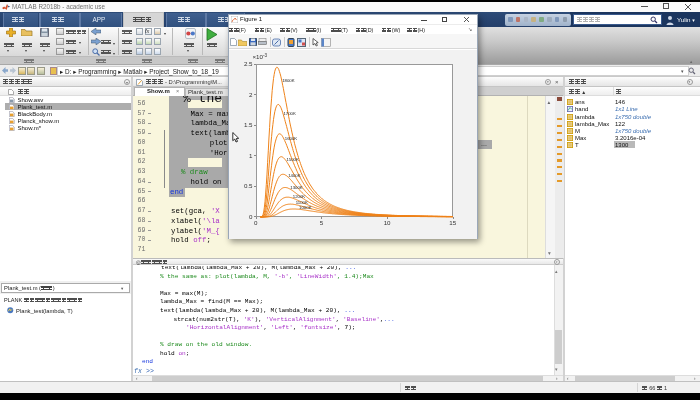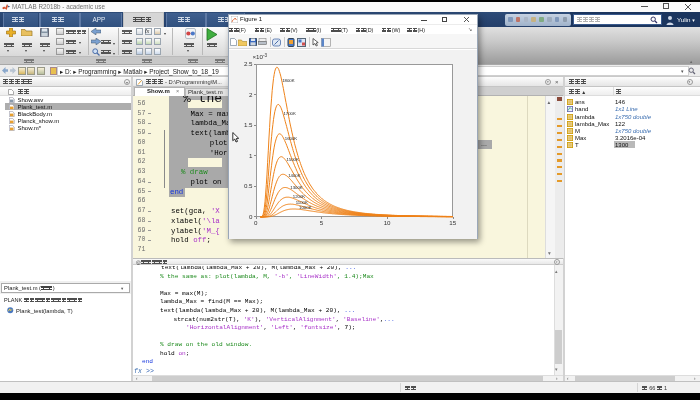--- a/index.html
+++ b/index.html
@@ -261,21 +261,21 @@
 <div class="ab mono" style="left:0;top:140.8px;width:12.5px;text-align:right;font-size:6.6px;color:#6e6e6e">70</div>
 <div class="ab" style="left:14.5px;top:144.60000000000002px;width:3.5px;height:1px;background:#999"></div>
 <div class="ab mono" style="left:0;top:150.55px;width:12.5px;text-align:right;font-size:6.6px;color:#6e6e6e">71</div>
 <div class="ab mono" style="left:50px;top:-4.099999999999994px;font-size:13px;color:#000;white-space:pre"><span style="color:#111">% the s</span></div>
 <div class="ab mono" style="left:57.5px;top:14.049999999999997px;font-size:7.4px;color:#000;white-space:pre"><span>Max = max</span></div>
 <div class="ab mono" style="left:57.5px;top:23.799999999999997px;font-size:7.4px;color:#000;white-space:pre"><span>lambda_Ma</span></div>
 <div class="ab mono" style="left:57.5px;top:33.55000000000001px;font-size:7.4px;color:#000;white-space:pre"><span>text(lamb</span></div>
 <div class="ab mono" style="left:76.80000000000001px;top:43.30000000000001px;font-size:7.4px;color:#000;white-space:pre"><span>plot</span></div>
 <div class="ab mono" style="left:76.80000000000001px;top:53.05000000000001px;font-size:7.4px;color:#000;white-space:pre"><span>'Hor</span></div>
 <div class="ab mono" style="left:48px;top:72.55000000000001px;font-size:7.4px;color:#000;white-space:pre"><span class="grn">% draw</span></div>
-<div class="ab mono" style="left:57.5px;top:82.30000000000001px;font-size:7.4px;color:#000;white-space:pre"><span>plot on</span></div>
+<div class="ab mono" style="left:57.5px;top:82.30000000000001px;font-size:7.4px;color:#000;white-space:pre"><span>hold on</span></div>
 <div class="ab mono" style="left:37px;top:92.05000000000001px;font-size:7.4px;color:#000;white-space:pre"><span class="blu">end</span></div>
 <div class="ab mono" style="left:38px;top:111.55000000000001px;font-size:7.4px;color:#000;white-space:pre"><span>set(gca, <span class="pur">'X</span></span></div>
 <div class="ab mono" style="left:38px;top:121.30000000000001px;font-size:7.4px;color:#000;white-space:pre"><span>xlabel(<span class="pur">'\la</span></span></div>
 <div class="ab mono" style="left:38px;top:131.05px;font-size:7.4px;color:#000;white-space:pre"><span>ylabel(<span class="pur">'M_{</span></span></div>
 <div class="ab mono" style="left:38px;top:140.8px;font-size:7.4px;color:#000;white-space:pre"><span>hold <span class="pur">off</span>;</span></div>
 <div class="ab" style="left:345px;top:0;width:67px;height:162.5px;background:#f9f6dd"></div>
 <div class="ab" style="left:343px;top:44.0px;width:16px;height:9px;background:#a9a9a9;color:#333;font-size:7px;text-align:center;line-height:7px">...</div>
 </div>
 <div class="ab" style="left:545px;top:95.5px;width:10px;height:162.5px;background:#f5f5f5;border-left:1px solid #ddd"></div>
 <div class="ab" style="left:547.5px;top:99px;font-size:5.5px;color:#666">▴</div>

